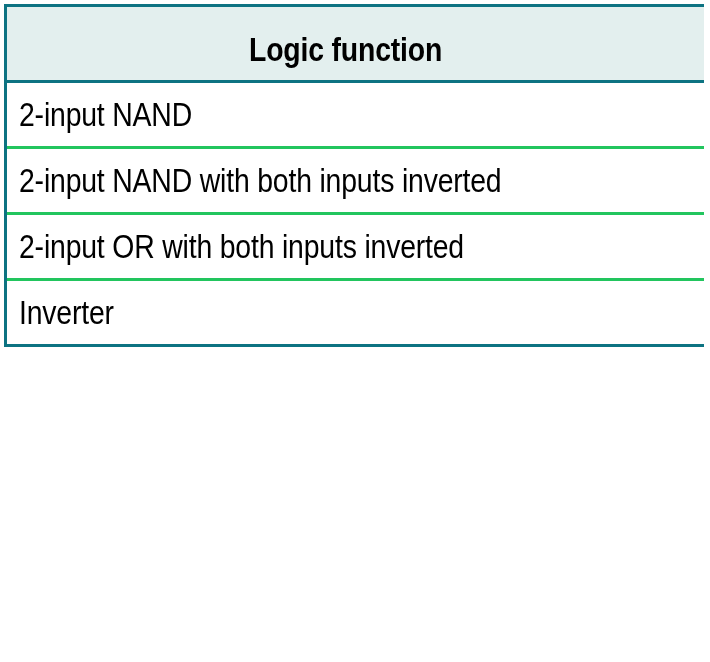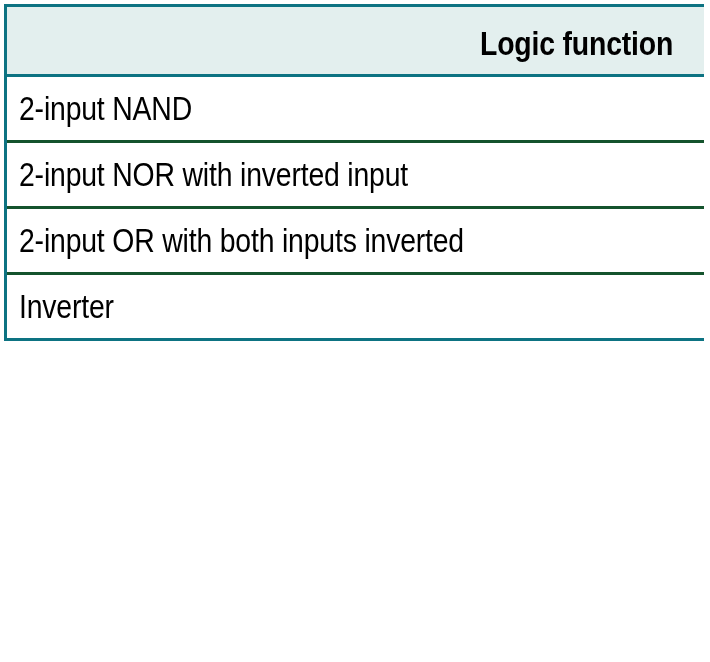--- a/index.html
+++ b/index.html
@@ -33,41 +33,41 @@
     table-layout: fixed;
   }
 
   
   .logic-table thead th {
     background: #e3efee;
     color: #000000;
     font-weight: bold;
     font-size: 33px;
     line-height: 1;
-    text-align: right;
-    padding: 6px 0 0 12px;
+    text-align: center;
+    padding: 12px 0 0 12px;
     height: 61px;
     vertical-align: middle;
     border-bottom: 3px solid #0d7382;
     white-space: nowrap;
     letter-spacing: -0.2px;
   }
 
   
   .logic-table tbody td {
     background: #ffffff;
     color: #000000;
     font-weight: normal;
     font-size: 33px;
     line-height: 1;
     text-align: left;
     padding: 0 0 0 12px;
     height: 63px;
     vertical-align: middle;
-    border-bottom: 3px solid #14532d;
+    border-bottom: 3px solid #22c55e;
     white-space: nowrap;
     letter-spacing: -0.2px;
   }
 
   .logic-table tbody tr:last-child td {
     border-bottom: none;
   }
 
   
   .cell-text {
@@ -89,21 +89,21 @@
       </tr>
     </thead>
     <tbody>
       <tr>
         <td>
           <span class="cell-text">2-input NAND</span>
         </td>
       </tr>
       <tr>
         <td>
-          <span class="cell-text">2-input NOR with inverted input</span>
+          <span class="cell-text">2-input NAND with both inputs inverted</span>
         </td>
       </tr>
       <tr>
         <td>
           <span class="cell-text">2-input OR with both inputs inverted</span>
         </td>
       </tr>
       <tr>
         <td>
           <span class="cell-text">Inverter</span>

